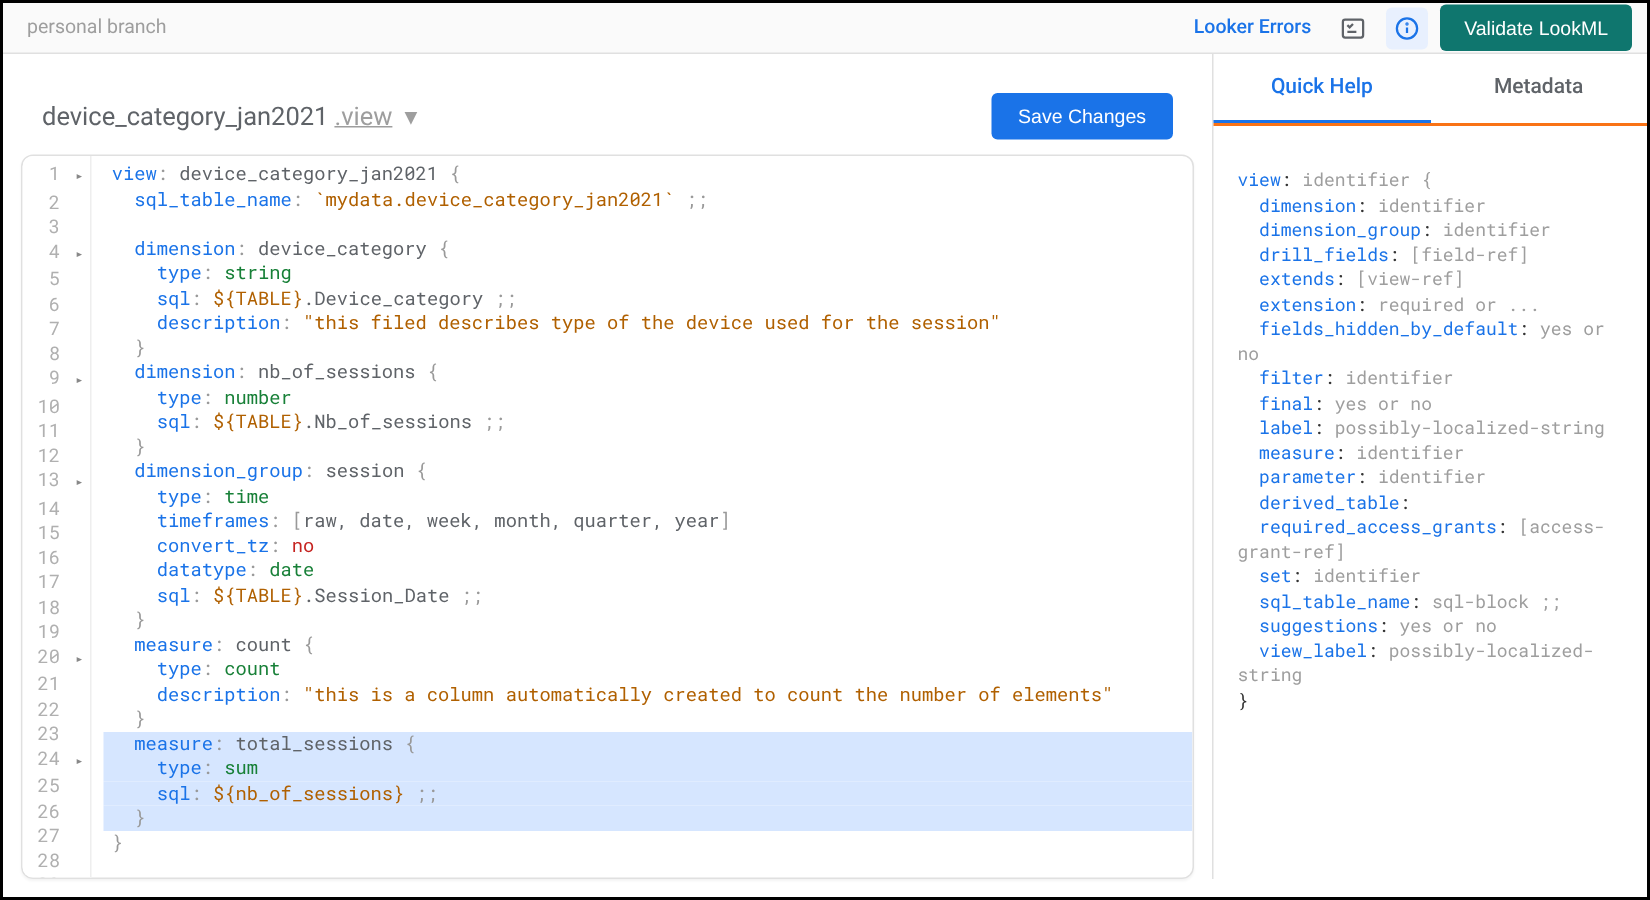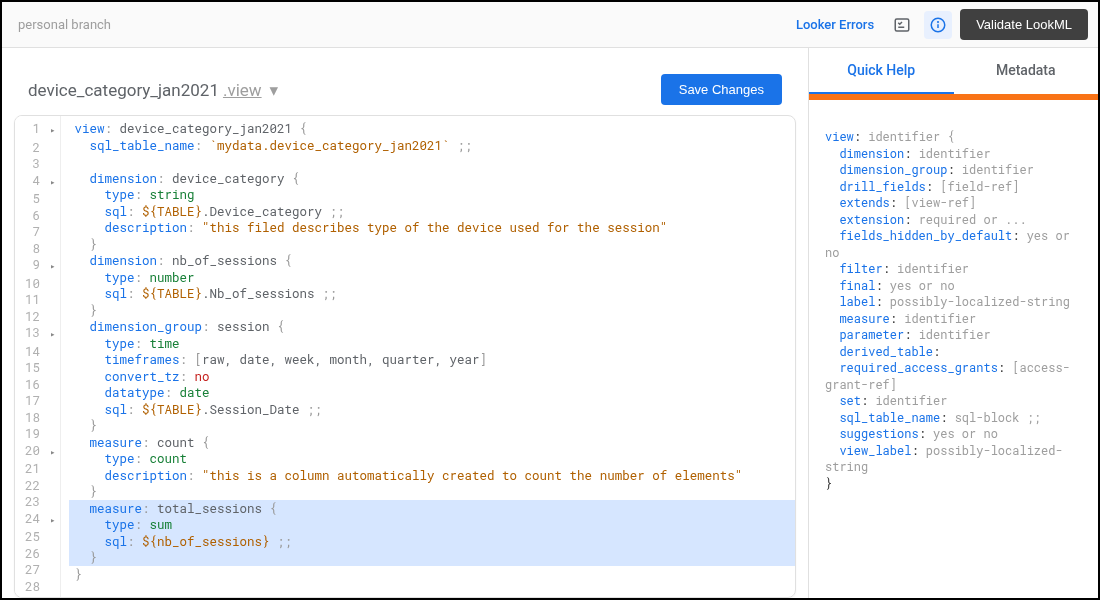--- a/index.html
+++ b/index.html
@@ -1,24 +1,24 @@
 <!DOCTYPE html>
 <html><head>
 <meta charset="utf-8">
 <style>
 * { box-sizing: border-box; margin: 0; padding: 0; }
 body { font-family: 'Roboto', Arial, sans-serif; font-size: 13px; color: #333; background: #fff; width:1100px; height:600px; overflow:hidden; border:2px solid #000;}
-.topbar { display:flex; align-items:center; height:46px; padding:0 10px; border-bottom:1px solid #e0e0e0; background:#fafafa;}
+.topbar { display:flex; align-items:center; height:34px; padding:0 10px; border-bottom:1px solid #e0e0e0; background:#fafafa;}
 .branch { color:#9e9e9e; font-size:13px; padding-left:6px;}
 .spacer{flex:1;}
 .recheck{color:#1a73e8; font-weight:500; font-size:13px; margin-right:14px; cursor:pointer;}
 .iconbtn{width:28px;height:28px;border-radius:4px;display:flex;align-items:center;justify-content:center;margin-right:8px;cursor:pointer;}
 .iconbtn.info{background:#e8f0fe;}
 .iconbtn svg{width:18px;height:18px;}
-.validate{background:#404040;color:#fff;font-weight:500;border:none;border-radius:4px;padding:8px 16px;font-size:13px;cursor:pointer;}
+.validate{background:#0f766e;color:#fff;font-weight:500;border:none;border-radius:4px;padding:8px 16px;font-size:13px;cursor:pointer;}
 .main{display:flex;height:calc(100% - 46px);}
 .leftpane{flex:1;display:flex;flex-direction:column;padding:16px 12px 0 12px;min-width:0;}
 .rightpane{width:290px;border-left:1px solid #e0e0e0;padding:0;display:flex;flex-direction:column;}
 .editorcard{border:1px solid #e0e0e0;border-radius:8px;box-shadow:0 1px 2px rgba(0,0,0,0.05);overflow:hidden;display:flex;flex-direction:column;flex:1;min-height:0;}
 .editorhdr{display:flex;align-items:center;padding:10px 14px;}
 .filename{font-size:17px;color:#5f6368;display:flex;align-items:center;gap:4px;}
 .filename .ext{color:#9e9e9e;text-decoration:underline;}
 .caret{color:#9e9e9e;margin-left:4px;}
 .savebtn{margin-left:auto;background:#1a73e8;color:#fff;border:none;border-radius:4px;padding:8px 18px;font-size:13px;font-weight:500;cursor:pointer;}
 .code{display:flex;font-family:'Roboto Mono','Consolas',monospace;font-size:12.5px;line-height:16.5px;overflow:hidden;flex:1;}
@@ -28,21 +28,21 @@
 .codebody{padding:4px 0 4px 8px;flex:1;white-space:pre;overflow:hidden;position:relative;}
 .codeline{min-height:16.5px;padding:0 6px;}
 .hl{background:#d6e6ff;}
 .k-blue{color:#1a73e8;}
 .k-green{color:#188038;}
 .k-gray{color:#5f6368;}
 .k-orange{color:#c5221f;}
 .k-str{color:#b06000;}
 .k-tbl{color:#b06000;}
 .k-p{color:#999;}
-.tabs{display:flex;border-bottom:6px solid #f97316;}
+.tabs{display:flex;border-bottom:2px solid #f97316;}
 .tab{flex:1;text-align:center;padding:14px 4px;font-size:14px;font-weight:500;color:#5f6368;cursor:pointer;}
 .tab.active{color:#1a73e8;border-bottom:2px solid #1a73e8;}
 .helpbody{padding:14px 16px;font-size:12.5px;line-height:1.5;overflow:auto;font-family:'Roboto',Arial,sans-serif;}
 .helpbody .code-inline{background:#fce8e6;color:#a50e0e;padding:0 4px;border-radius:2px;font-family:monospace;}
 .schema{font-family:'Roboto Mono',monospace;font-size:12px;line-height:16.5px;margin-top:14px;white-space:pre-wrap;word-break:break-word;}
 .s-key{color:#1a73e8;}
 .s-val{color:#9e9e9e;}
 </style>
 </head>
 <body>

